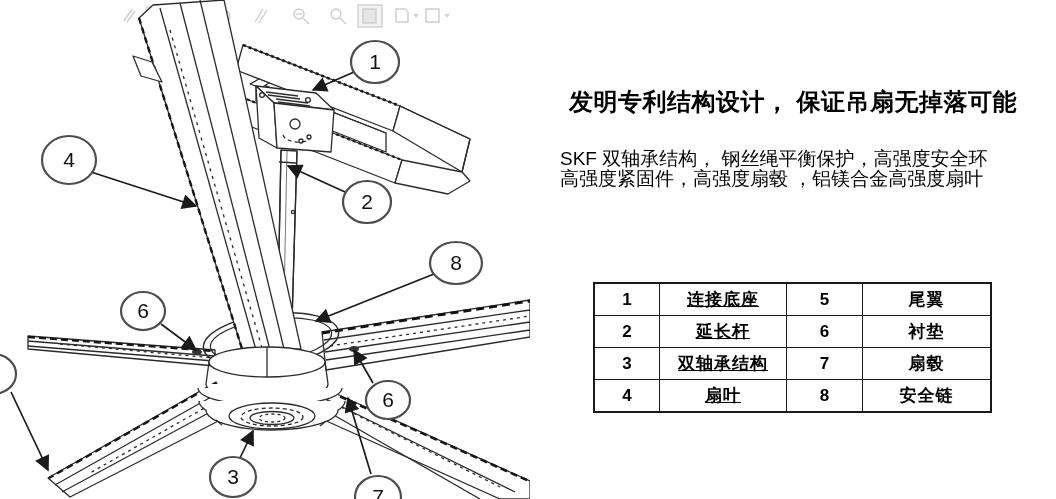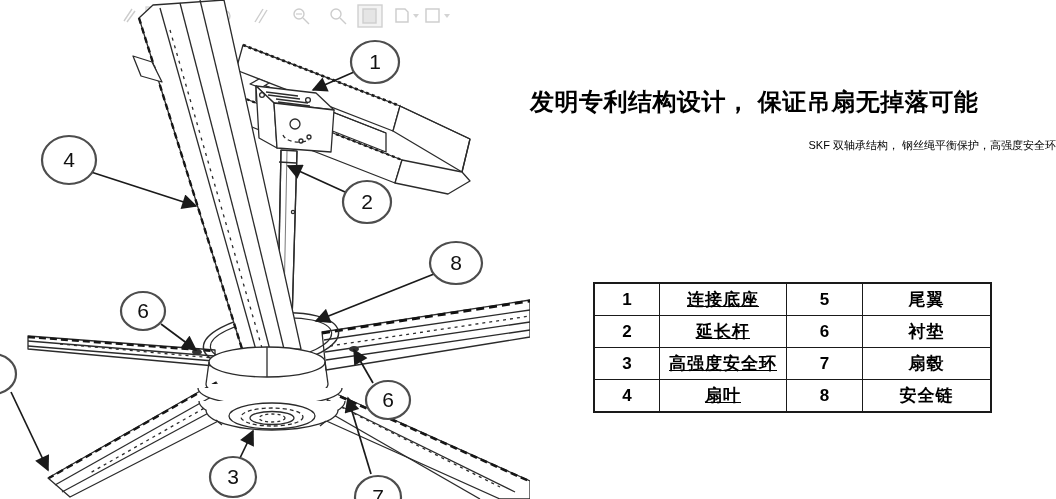--- a/index.html
+++ b/index.html
@@ -3,24 +3,24 @@
 <meta charset="utf-8">
 <style>
   html,body{margin:0;padding:0;background:#fff;}
   .canvas{position:relative;width:1056px;height:499px;background:#ffffff;overflow:hidden;
           font-family:"Liberation Sans",sans-serif;color:#000;}
   .diagram-wrap{position:absolute;left:0;top:0;width:530px;height:499px;}
   svg{display:block;}
   svg text{font-family:"Liberation Sans","DejaVu Sans",sans-serif;}
 
   .info-panel{position:absolute;left:530px;top:0;width:526px;height:499px;}
-  .headline{position:absolute;left:0;top:86px;width:526px;margin:0;text-align:left;
+  .headline{position:absolute;left:0;top:86px;width:526px;margin:0;text-align:center;
             font-size:24px;font-weight:600;letter-spacing:0.5px;white-space:nowrap;}
-  .desc{position:absolute;left:30px;top:135px;width:496px;text-align:right;
-        font-size:11px;line-height:20px;font-weight:500;}
+  .desc{position:absolute;left:30px;top:149px;width:496px;text-align:left;
+        font-size:19px;line-height:20px;font-weight:500;}
   .desc p{margin:0;white-space:nowrap;}
 
   table.parts{position:absolute;left:63px;top:282px;border-collapse:collapse;
               table-layout:fixed;background:#fff;}
   table.parts td{border:1.6px solid #1a1a1a;height:31px;text-align:center;vertical-align:middle;
                  font-size:17px;font-weight:600;padding:0;}
   table.parts{border:2px solid #1a1a1a;}
   td.num{width:64px;}  td.nm{width:126px;letter-spacing:1px;text-decoration:underline;}
   td.num2{width:75px;} td.nm2{width:127px;letter-spacing:1px;}
 </style>
@@ -239,39 +239,40 @@
       </g>
     </g>
   </svg>
   </div>
 
   <div class="info-panel">
     <h1 class="headline">发明专利结构设计， 保证吊扇无掉落可能</h1>
 
     <div class="desc">
       <p>SKF 双轴承结构， 钢丝绳平衡保护，高强度安全环</p>
+      <p>高强度紧固件，高强度扇毂 ，铝镁合金高强度扇叶</p>
     </div>
 
     <table class="parts">
       <tbody>
         <tr>
           <td class="num">1</td>
           <td class="nm">连接底座</td>
           <td class="num2">5</td>
           <td class="nm2">尾翼</td>
         </tr>
         <tr>
           <td class="num">2</td>
           <td class="nm">延长杆</td>
           <td class="num2">6</td>
           <td class="nm2">衬垫</td>
         </tr>
         <tr>
           <td class="num">3</td>
-          <td class="nm">高强度安全环</td>
+          <td class="nm">双轴承结构</td>
           <td class="num2">7</td>
           <td class="nm2">扇毂</td>
         </tr>
         <tr>
           <td class="num">4</td>
           <td class="nm">扇叶</td>
           <td class="num2">8</td>
           <td class="nm2">安全链</td>
         </tr>
       </tbody>

